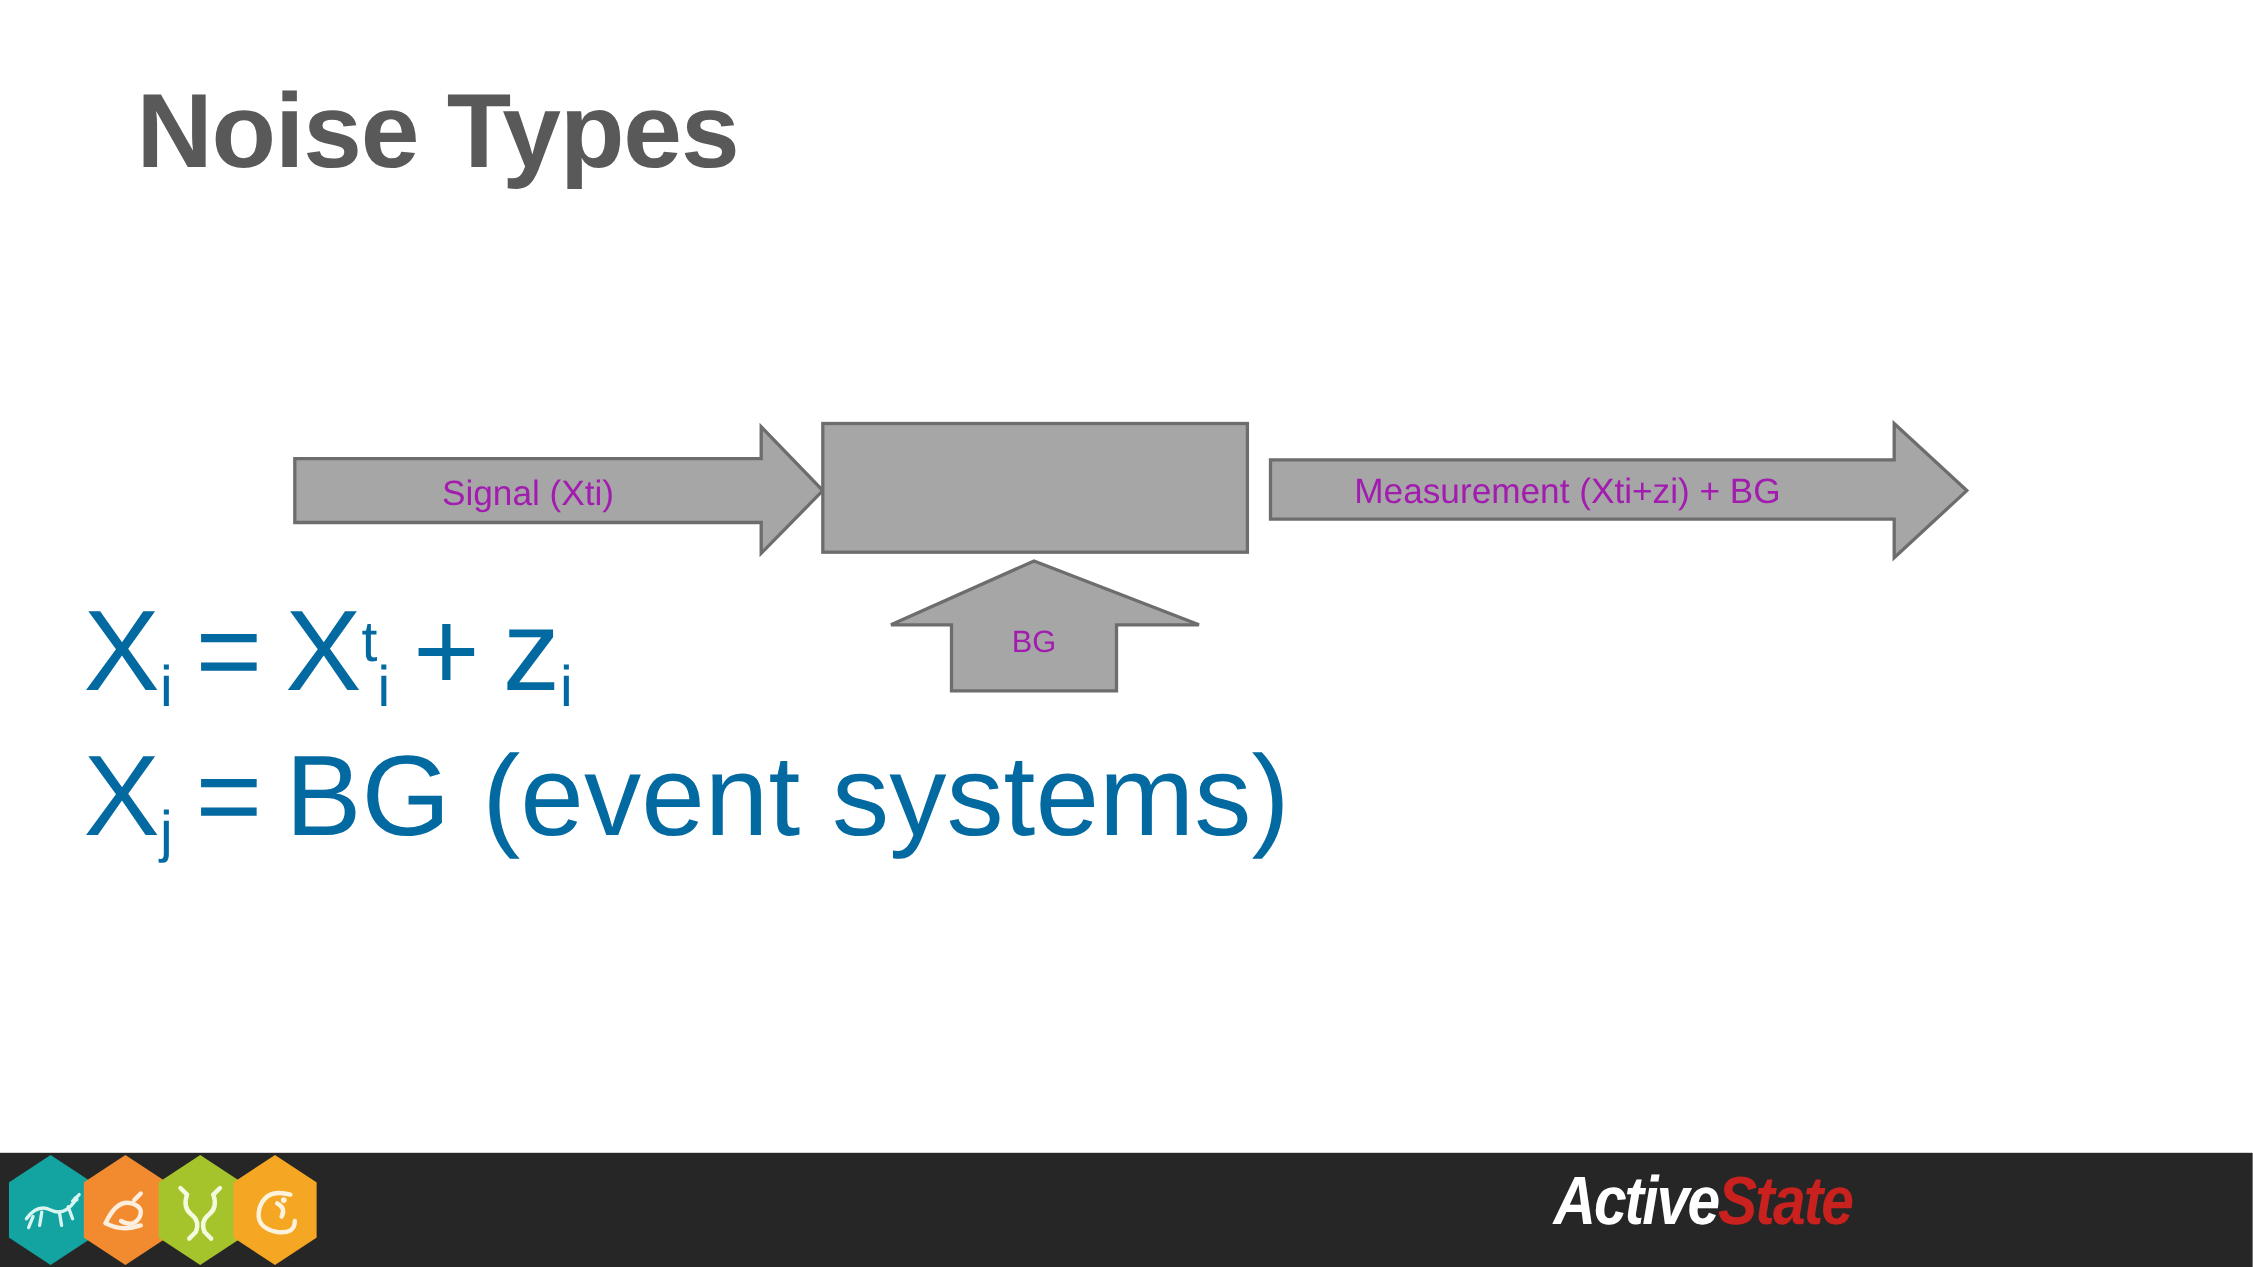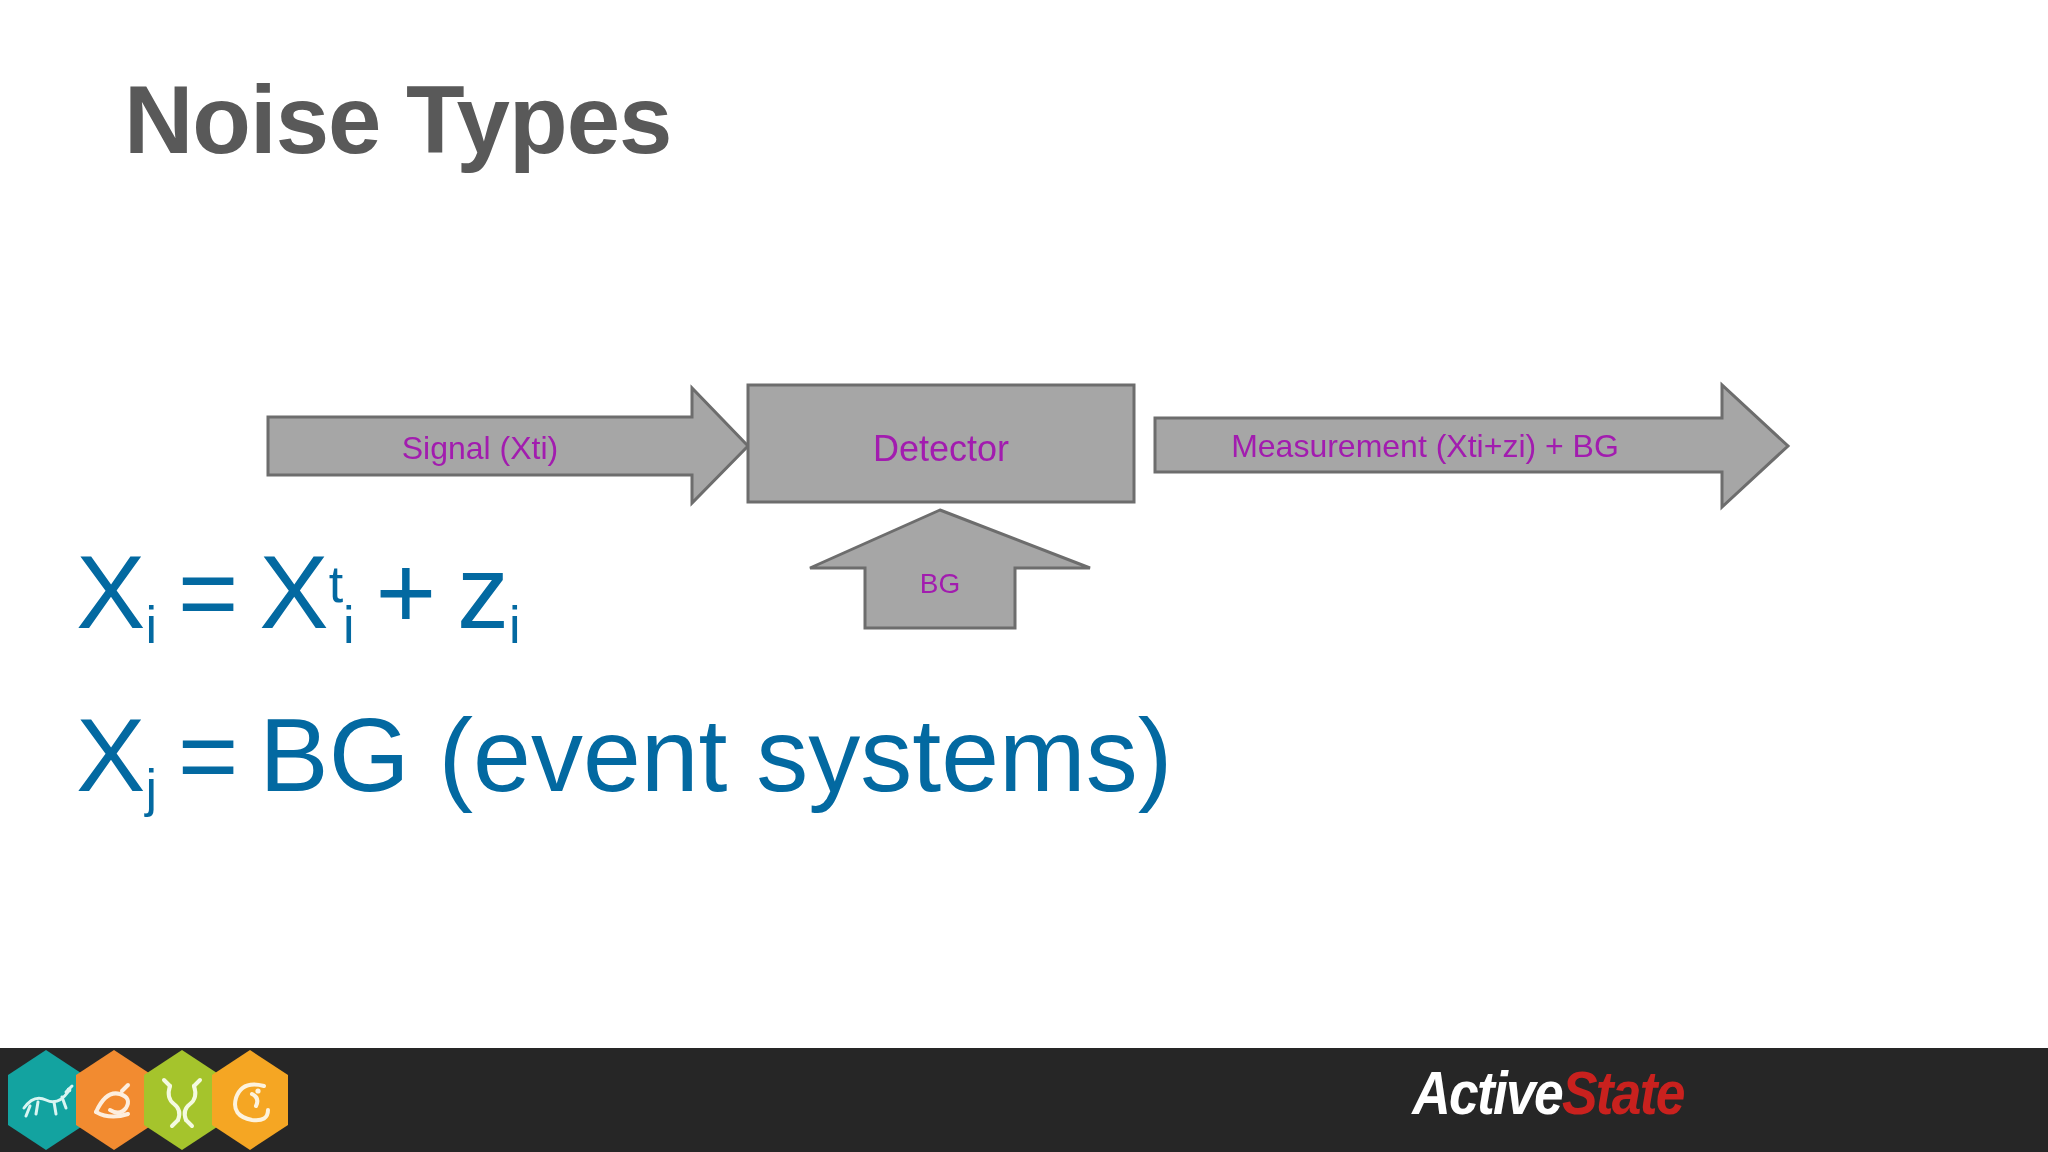--- a/index.html
+++ b/index.html
@@ -84,21 +84,21 @@
   .equation {
     position: absolute;
     color: #0369a1;
     font-family: "Liberation Sans", sans-serif;
     font-size: 104px;
     line-height: 1;
     white-space: nowrap;
     font-weight: normal;
   }
   #equation-1 { left: 76px; top: 540px; }
-  #equation-2 { left: 76px; top: 672px; margin-top: 31px; }
+  #equation-2 { left: 76px; top: 672px; }
 
   .eq-sub {
     font-size: 0.50em;
     vertical-align: baseline;
     position: relative;
     top: 0.28em;
     letter-spacing: 0;
   }
   .eq-sup {
     font-size: 0.50em;
@@ -165,21 +165,20 @@
       <rect x="748" y="385" width="386" height="117" fill="#a6a6a6" stroke="#6d6d6d" stroke-width="3"></rect>
 
       <polygon points="1155,418 1722,418 1722,385 1788,446 1722,507 1722,472 1155,472" fill="#a6a6a6" stroke="#6d6d6d" stroke-width="3" stroke-linejoin="miter"></polygon>
 
       <polygon points="940,510 1090,568 1015,568 1015,628 865,628 865,568 810,568" fill="#a6a6a6" stroke="#6d6d6d" stroke-width="3" stroke-linejoin="miter"></polygon>
     </svg>
   </div>
 
   <div class="shape-label" id="label-signal">Signal (Xti)</div>
 
-  <div class="shape-label" id="label-detector">Detector</div>
 
   <div class="shape-label" id="label-measurement">Measurement (Xti+zi) + BG</div>
 
   <div class="shape-label" id="label-bg">BG</div>
 
   <div class="equation" id="equation-1">
     <span>X</span><span class="eq-sub">i</span><span class="eq-space"></span><span>=</span><span class="eq-space"></span><span>X</span><span class="eq-sup">t</span><span class="eq-sub">i</span><span class="eq-space"></span><span>+</span><span class="eq-space"></span><span>z</span><span class="eq-sub">i</span>
   </div>
 
   <div class="equation" id="equation-2">

